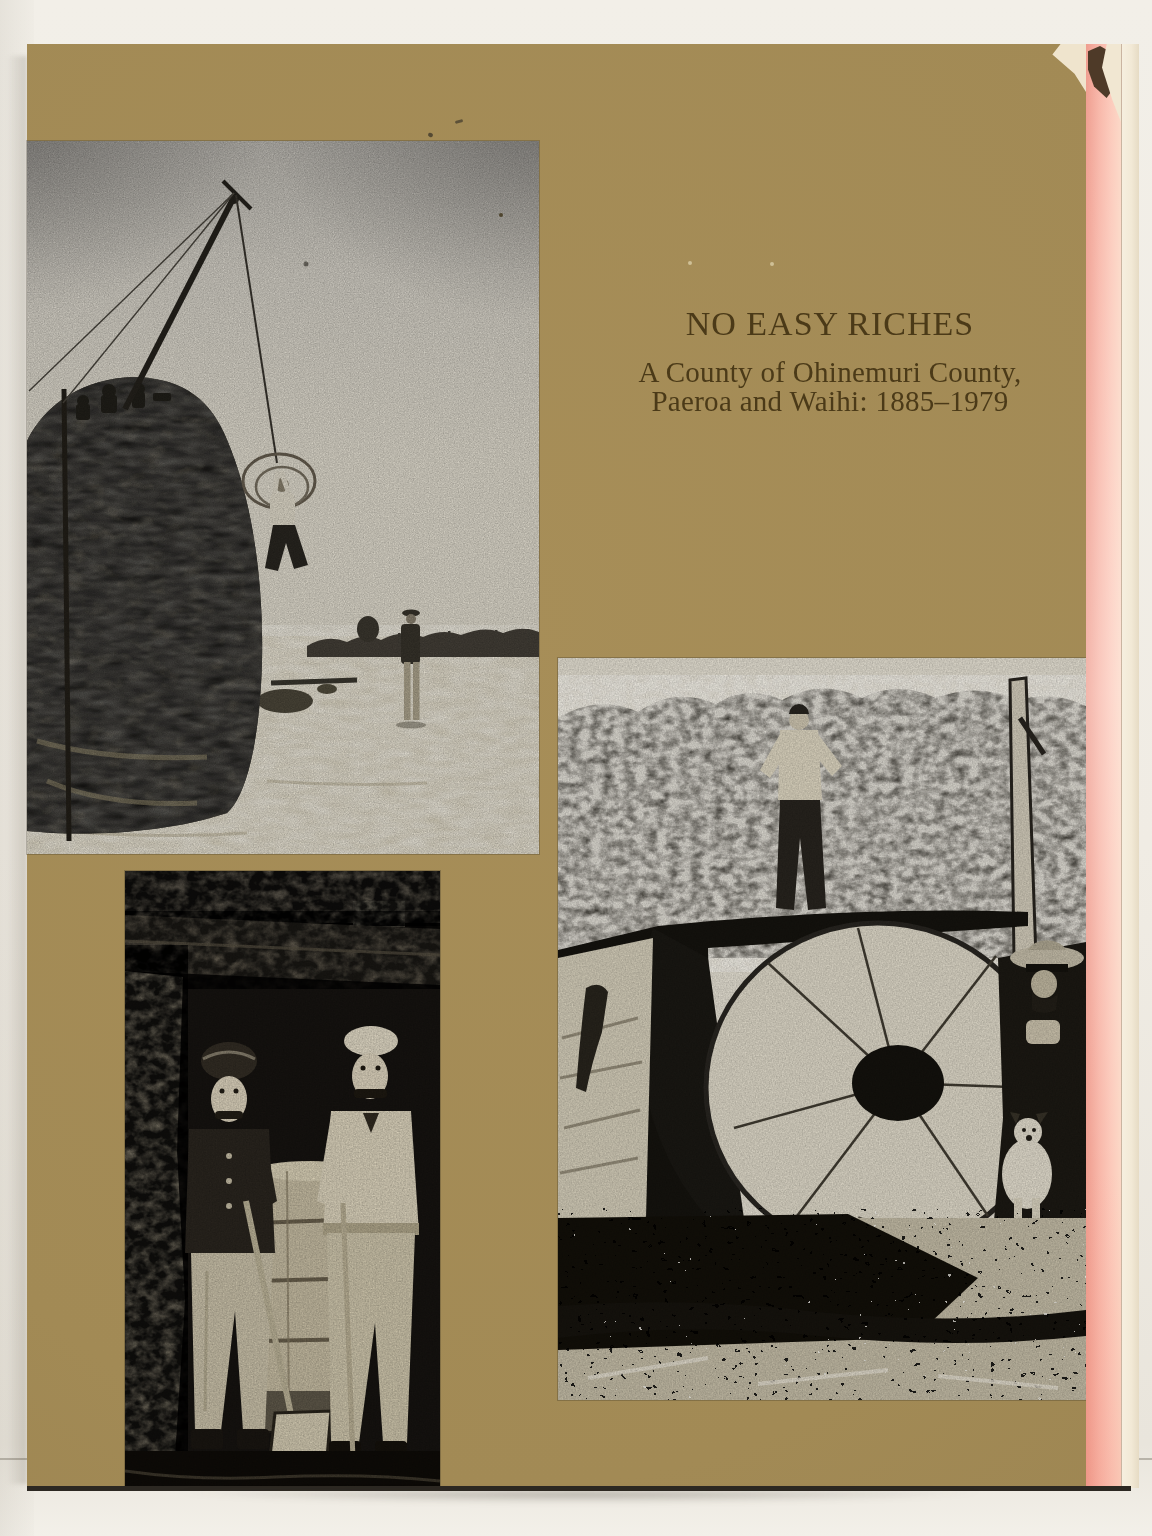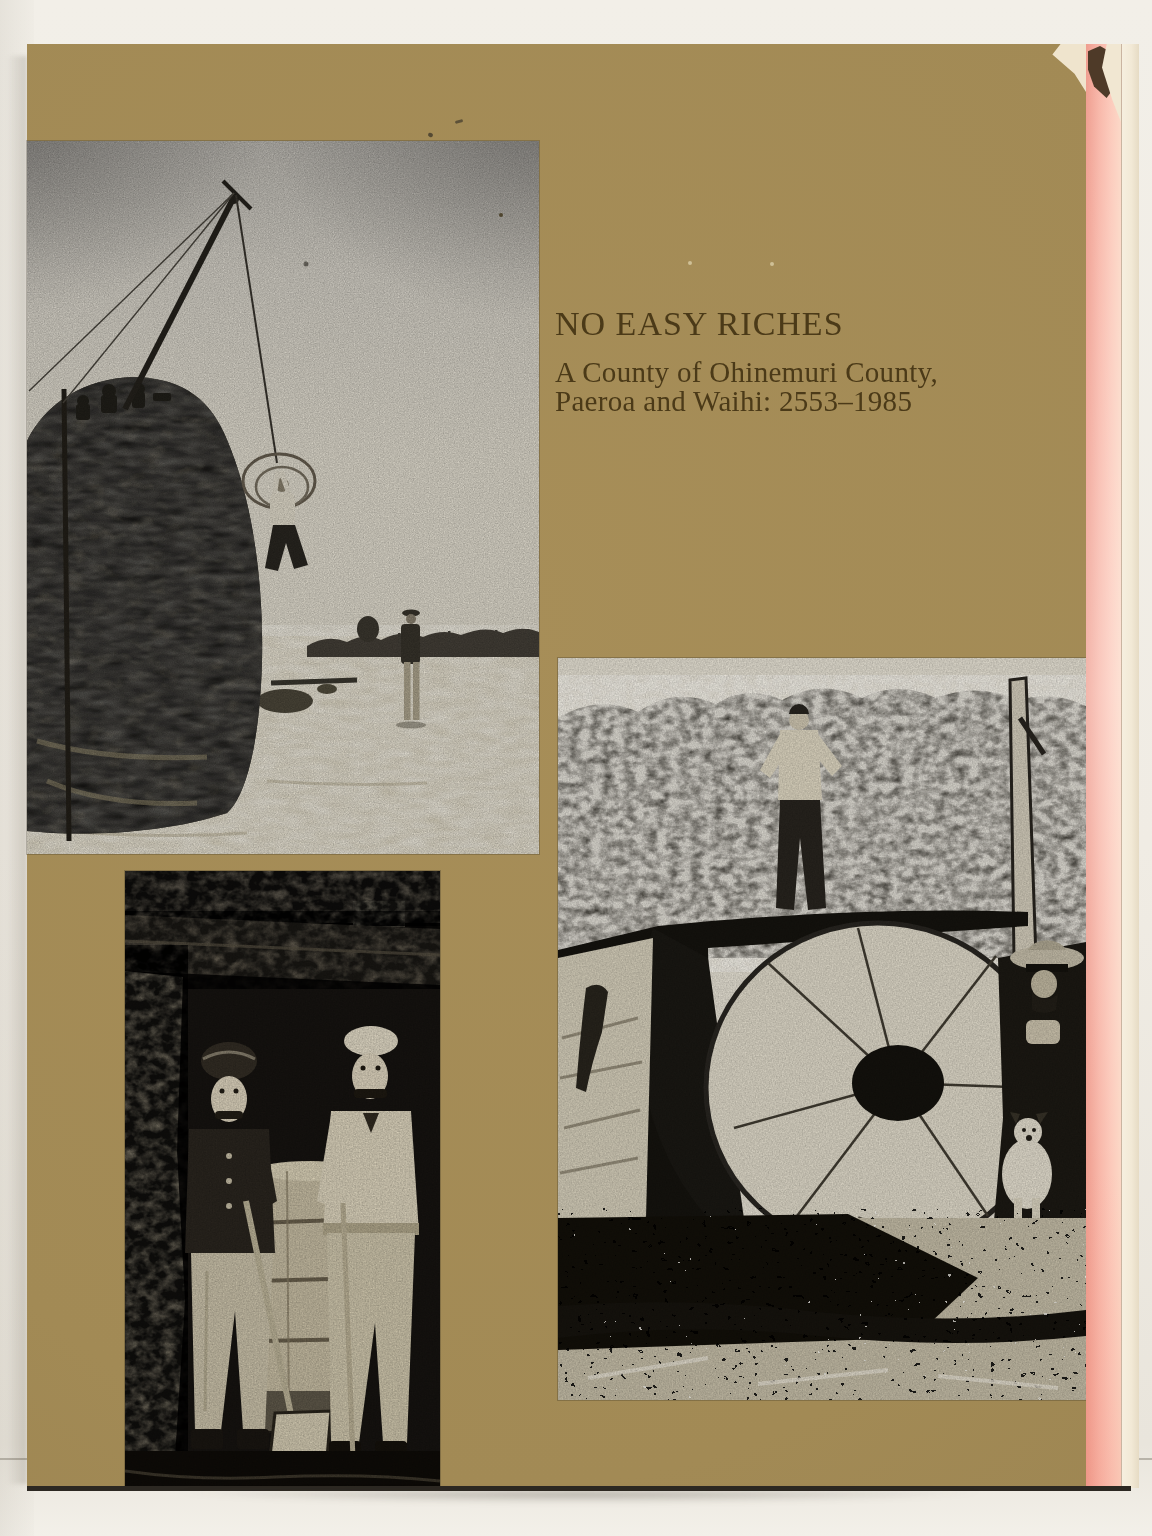--- a/index.html
+++ b/index.html
@@ -19,21 +19,21 @@
          background:radial-gradient(ellipse 50% 100% at 50% 0,rgba(50,44,34,.38),rgba(50,44,34,0) 75%);
          filter:blur(3px);}
   .front-cover{position:absolute;left:0;top:0;width:1059px;height:1444px;
          background:radial-gradient(120% 100% at 45% 40%, #a78e58 0%, #a28a55 60%, #998250 100%);}
   .photo{position:absolute;margin:0;padding:0;line-height:0;
          outline:1px solid rgba(40,34,22,.25);}
   .photo svg{display:block;}
   .photo-haystack{left:0;top:97px;width:512px;height:713px;}
   .photo-miners{left:98px;top:827px;width:315px;height:617px;}
   .photo-log{left:531px;top:614px;width:528px;height:742px;}
-  .title-block{position:absolute;left:528px;top:262px;width:500px;
+  .title-block{position:absolute;left:553px;top:262px;width:500px;text-align:center;
          color:#4b3a18;line-height:1;}
   .cover-title{font-size:34px;letter-spacing:1px;line-height:36px;}
   .cover-subtitle{font-size:29px;line-height:29px;letter-spacing:.3px;}
   .cover-subtitle.first{margin-top:16px;}
   .speck{position:absolute;border-radius:50%;}
   .speck.d1{left:401px;top:89px;width:5px;height:4px;background:#554a33;transform:rotate(20deg);}
   .speck.d2{left:428px;top:76px;width:8px;height:3px;background:#5d5138;border-radius:2px;transform:rotate(-15deg);}
   .speck.d3{left:472px;top:169px;width:4px;height:4px;background:#4f452f;}
   .speck.l1{left:661px;top:217px;width:4px;height:4px;background:#cfc096;}
   .speck.l2{left:743px;top:218px;width:4px;height:4px;background:#cfc096;}
@@ -156,21 +156,21 @@
             <rect x="377" y="521" width="6.5" height="58" fill="#b4ab93"></rect>
             <rect x="386" y="521" width="6.5" height="58" fill="#b4ab93"></rect>
           </g>
           <rect width="512" height="713" filter="url(#h-grain)" opacity=".35"></rect>
         </svg>
       </figure>
 
       <div class="title-block">
         <div class="cover-title">NO EASY RICHES</div>
         <div class="cover-subtitle first">A County of Ohinemuri County,</div>
-        <div class="cover-subtitle">Paeroa and Waihi: 2553–1985</div>
+        <div class="cover-subtitle">Paeroa and Waihi: 1885–1979</div>
       </div>
 
       <figure class="photo photo-miners">
         <svg width="315" height="617" viewBox="0 0 315 617">
           <defs>
             <filter id="m-grain" x="0" y="0" width="100%" height="100%">
               <feTurbulence type="fractalNoise" baseFrequency="0.7" numOctaves="2" seed="3"></feTurbulence>
               <feColorMatrix type="matrix" values="0 0 0 0 0  0 0 0 0 0  0 0 0 0 0  .5 .5 .5 0 -.1"></feColorMatrix>
             </filter>
             <filter id="m-rock" x="-5%" y="-5%" width="110%" height="110%">

